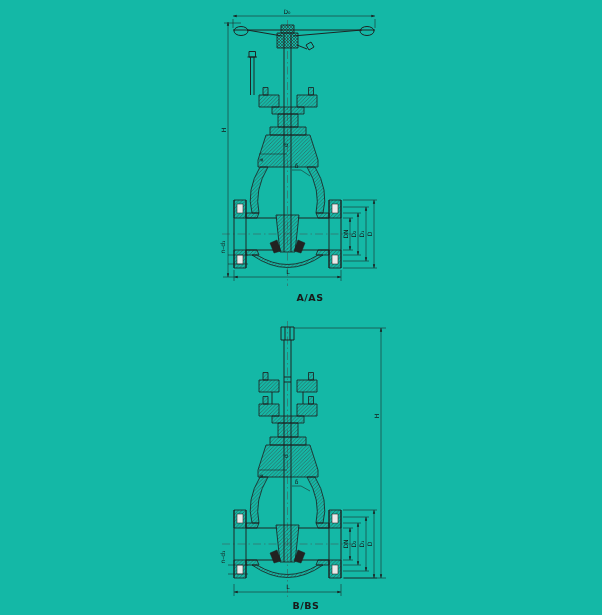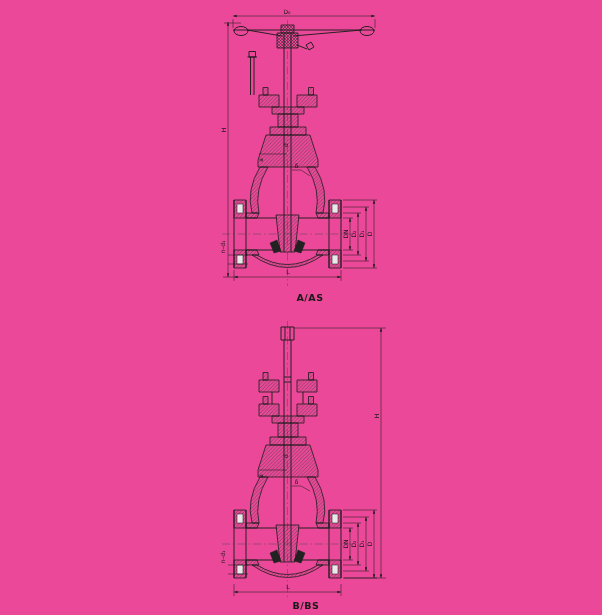--- a/index.html
+++ b/index.html
@@ -1,17 +1,17 @@
 <!DOCTYPE html>
 <html><head>
 <meta charset="utf-8">
 <style>
   html,body{margin:0;padding:0;}
   body{background:#e9e9e9;font-family:"DejaVu Sans",sans-serif;}
-  #canvas{position:relative;width:602px;height:615px;background:#ec4899;overflow:hidden;}
+  #canvas{position:relative;width:602px;height:615px;background:#14b8a6;overflow:hidden;}
   svg{display:block;}
   .dimtext{font-family:"DejaVu Sans",sans-serif;font-size:6px;fill:#171717;}
   .caption{font-family:"DejaVu Sans",sans-serif;font-size:9.5px;font-weight:bold;fill:#1a1a1a;letter-spacing:.5px;}
   .outline{stroke:#1d1d1d;stroke-width:.95;fill:none;}
   .thin{stroke:#1d1d1d;stroke-width:.55;fill:none;}
   .dimline{stroke:#1d1d1d;stroke-width:.55;fill:none;}
   .cline{stroke:#4a4a4a;stroke-width:.5;fill:none;stroke-dasharray:8 3 1.5 3;}
   .hatched{fill:url(#hatch);stroke:#1d1d1d;stroke-width:.8;}
   .xhatched{fill:url(#xhatch);stroke:#1d1d1d;stroke-width:.8;}
   .hole{fill:#e9e9e9;stroke:#1d1d1d;stroke-width:.55;}

